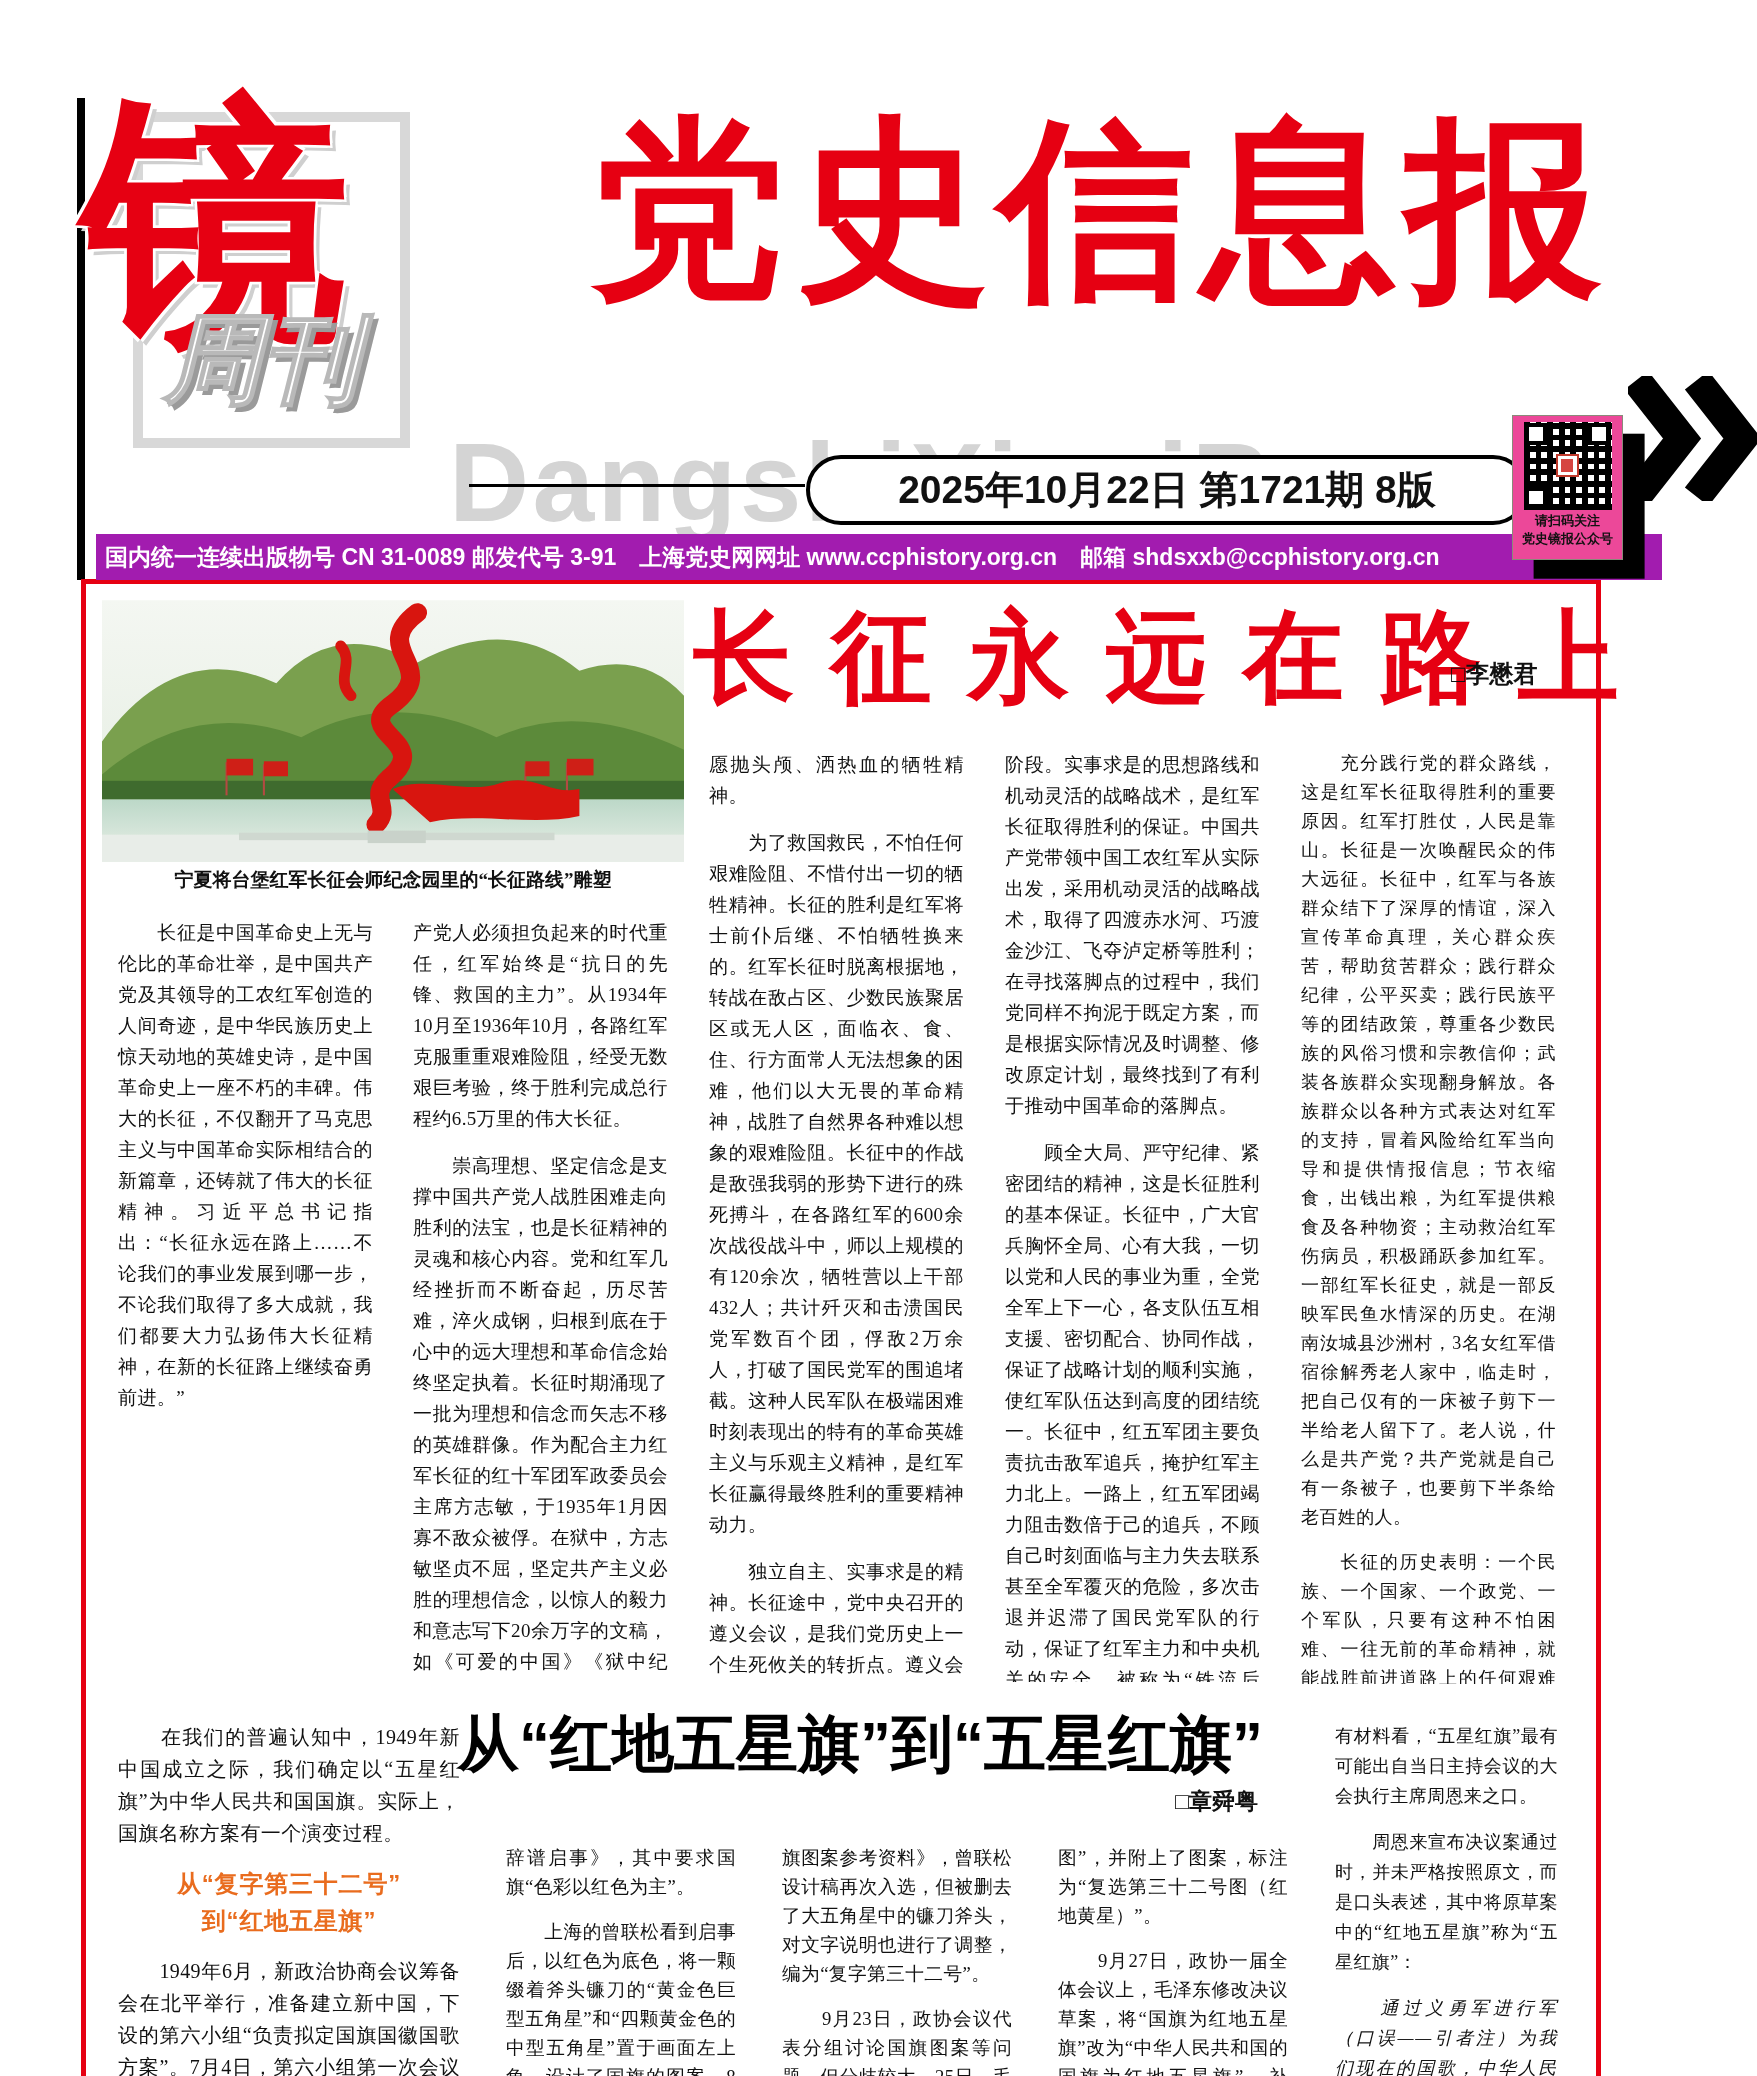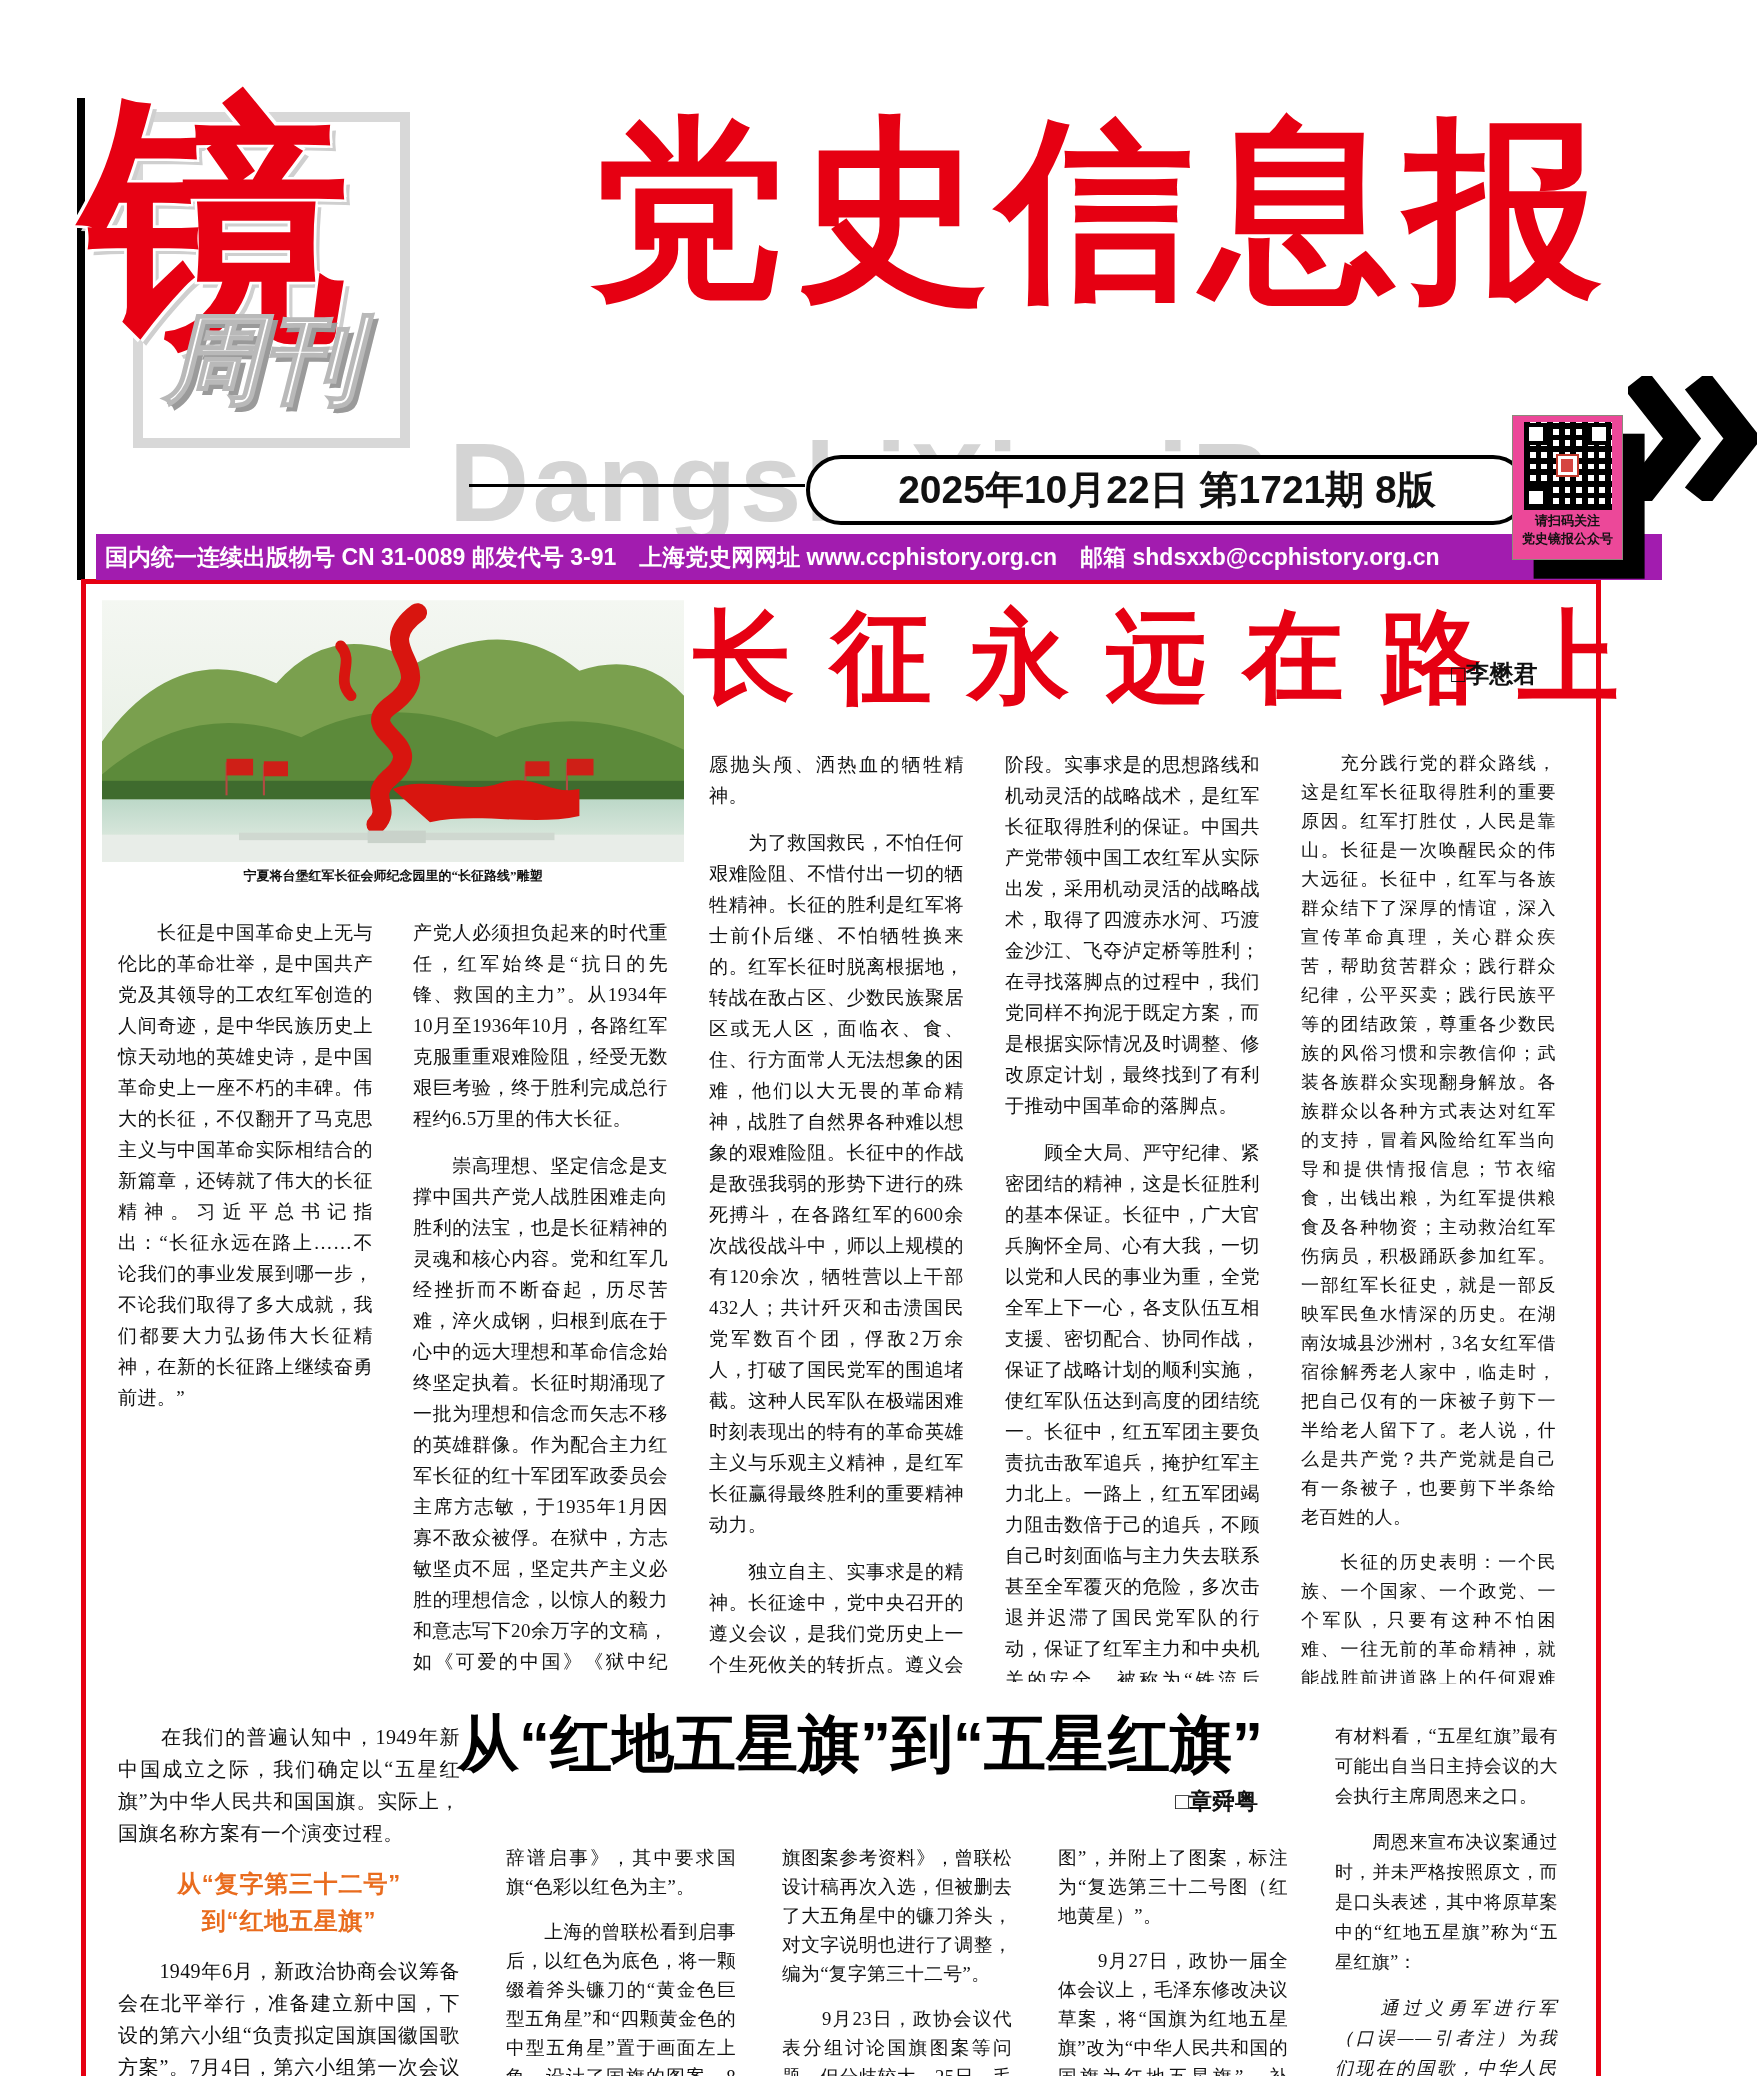--- a/index.html
+++ b/index.html
@@ -40,21 +40,21 @@
   .qr-stamp{position:absolute;left:32px;top:32px;width:23px;height:23px;background:#fff;border:2.5px solid #c0392b;
             box-sizing:border-box;}
   .qr-stamp:after{content:"";position:absolute;left:3.3px;top:3.3px;right:3.3px;bottom:3.3px;background:#d64541;}
   .qr-caption{font-family:"Liberation Sans","DejaVu Sans",sans-serif;font-weight:700;font-size:13px;line-height:18px;color:#111;}
 
   
   .main-frame{left:81px;top:579px;width:1520px;height:1730px;border:5.8px solid #e60012;box-sizing:border-box;background:#fff;}
 
   
   .photo{left:102px;top:600px;width:582px;height:262px;overflow:hidden;}
-  .photo-caption{left:102px;top:867px;width:582px;text-align:center;font-size:13px;font-weight:700;
+  .photo-caption{left:102px;top:867px;width:582px;text-align:center;font-size:19px;font-weight:700;
                  font-family:"Liberation Serif","DejaVu Serif",serif;}
   .a1-headline{left:693px;top:602px;width:748px;font-size:101px;line-height:1.1;font-weight:900;color:#e60012;
                font-family:"Liberation Sans","DejaVu Sans",sans-serif;letter-spacing:4.2px;white-space:nowrap;}
   .a1-author{left:1451px;top:658px;font-size:24px;font-weight:700;font-family:"Liberation Serif","DejaVu Serif",serif;}
   .col{position:absolute;text-align:justify;overflow:hidden;}
   .col p{margin:16px;padding:0;}
   .a1col{font-size:19px;line-height:31px;letter-spacing:0.4px;}
   .colA{left:102px; top:901px;width:287px;height:781px;}
   .colB{left:397px; top:901px;width:287px;height:781px;}
   .colC{left:693px;top:733px;width:287px;height:949px;}

